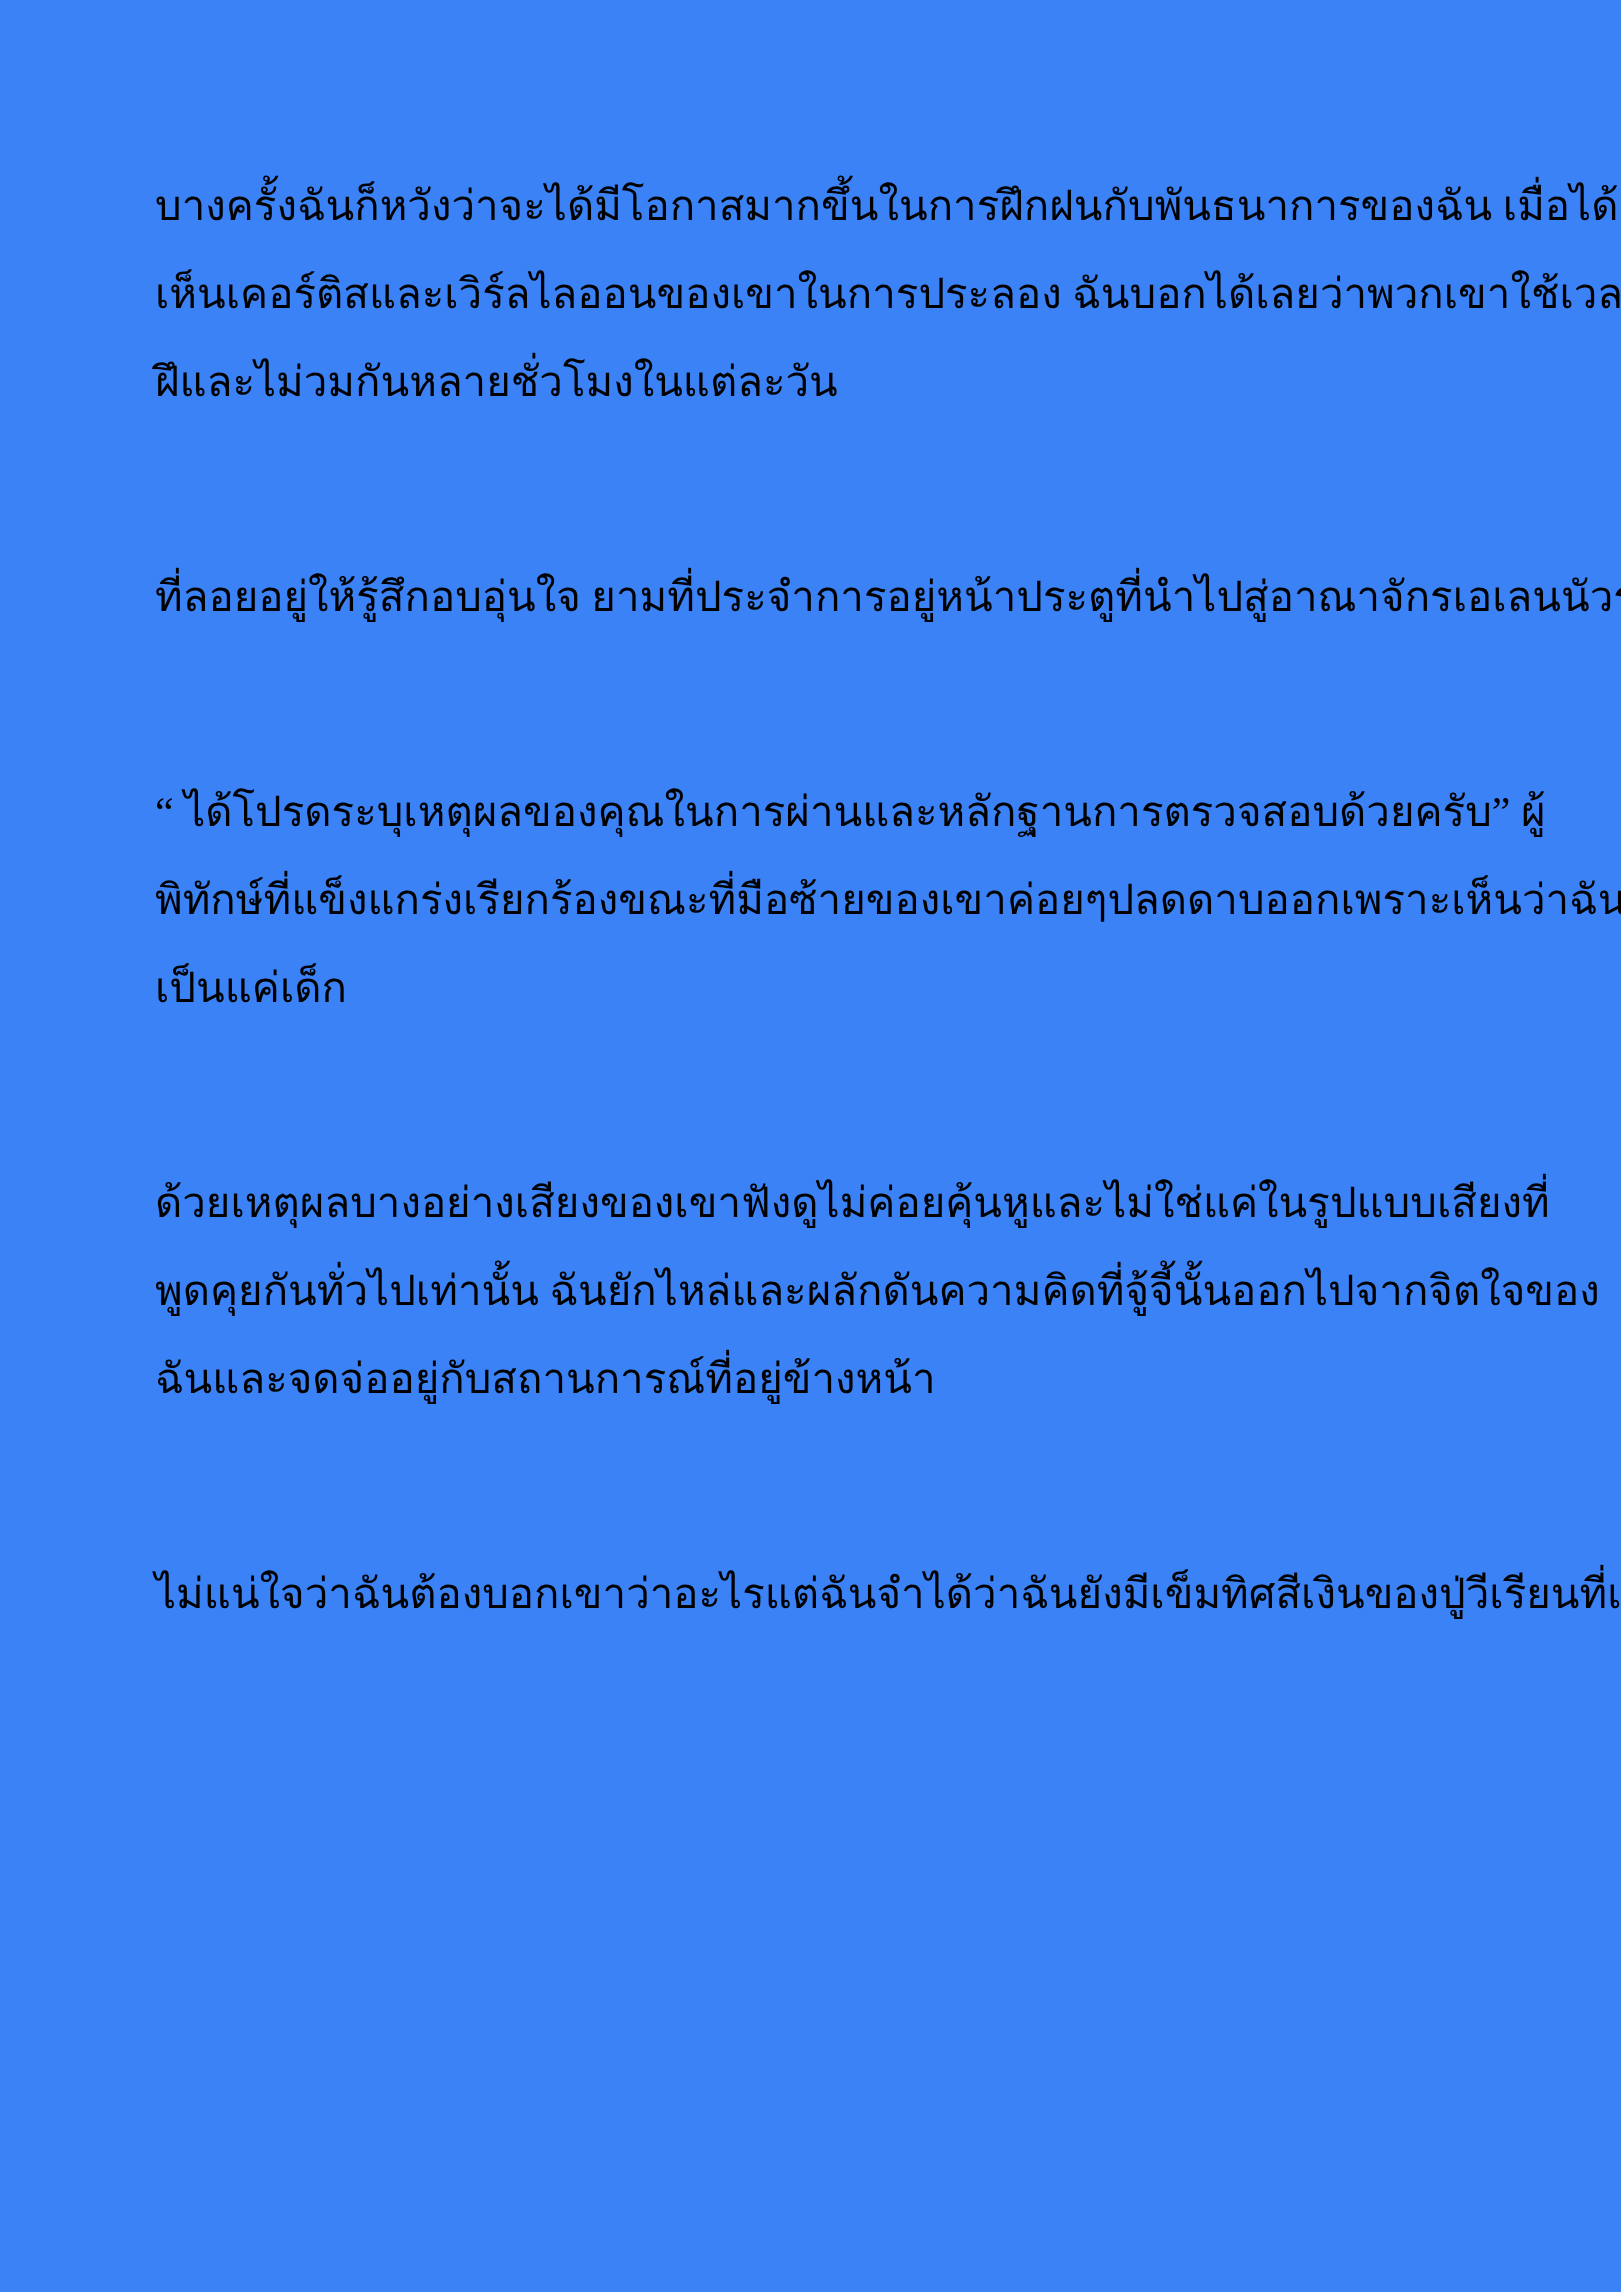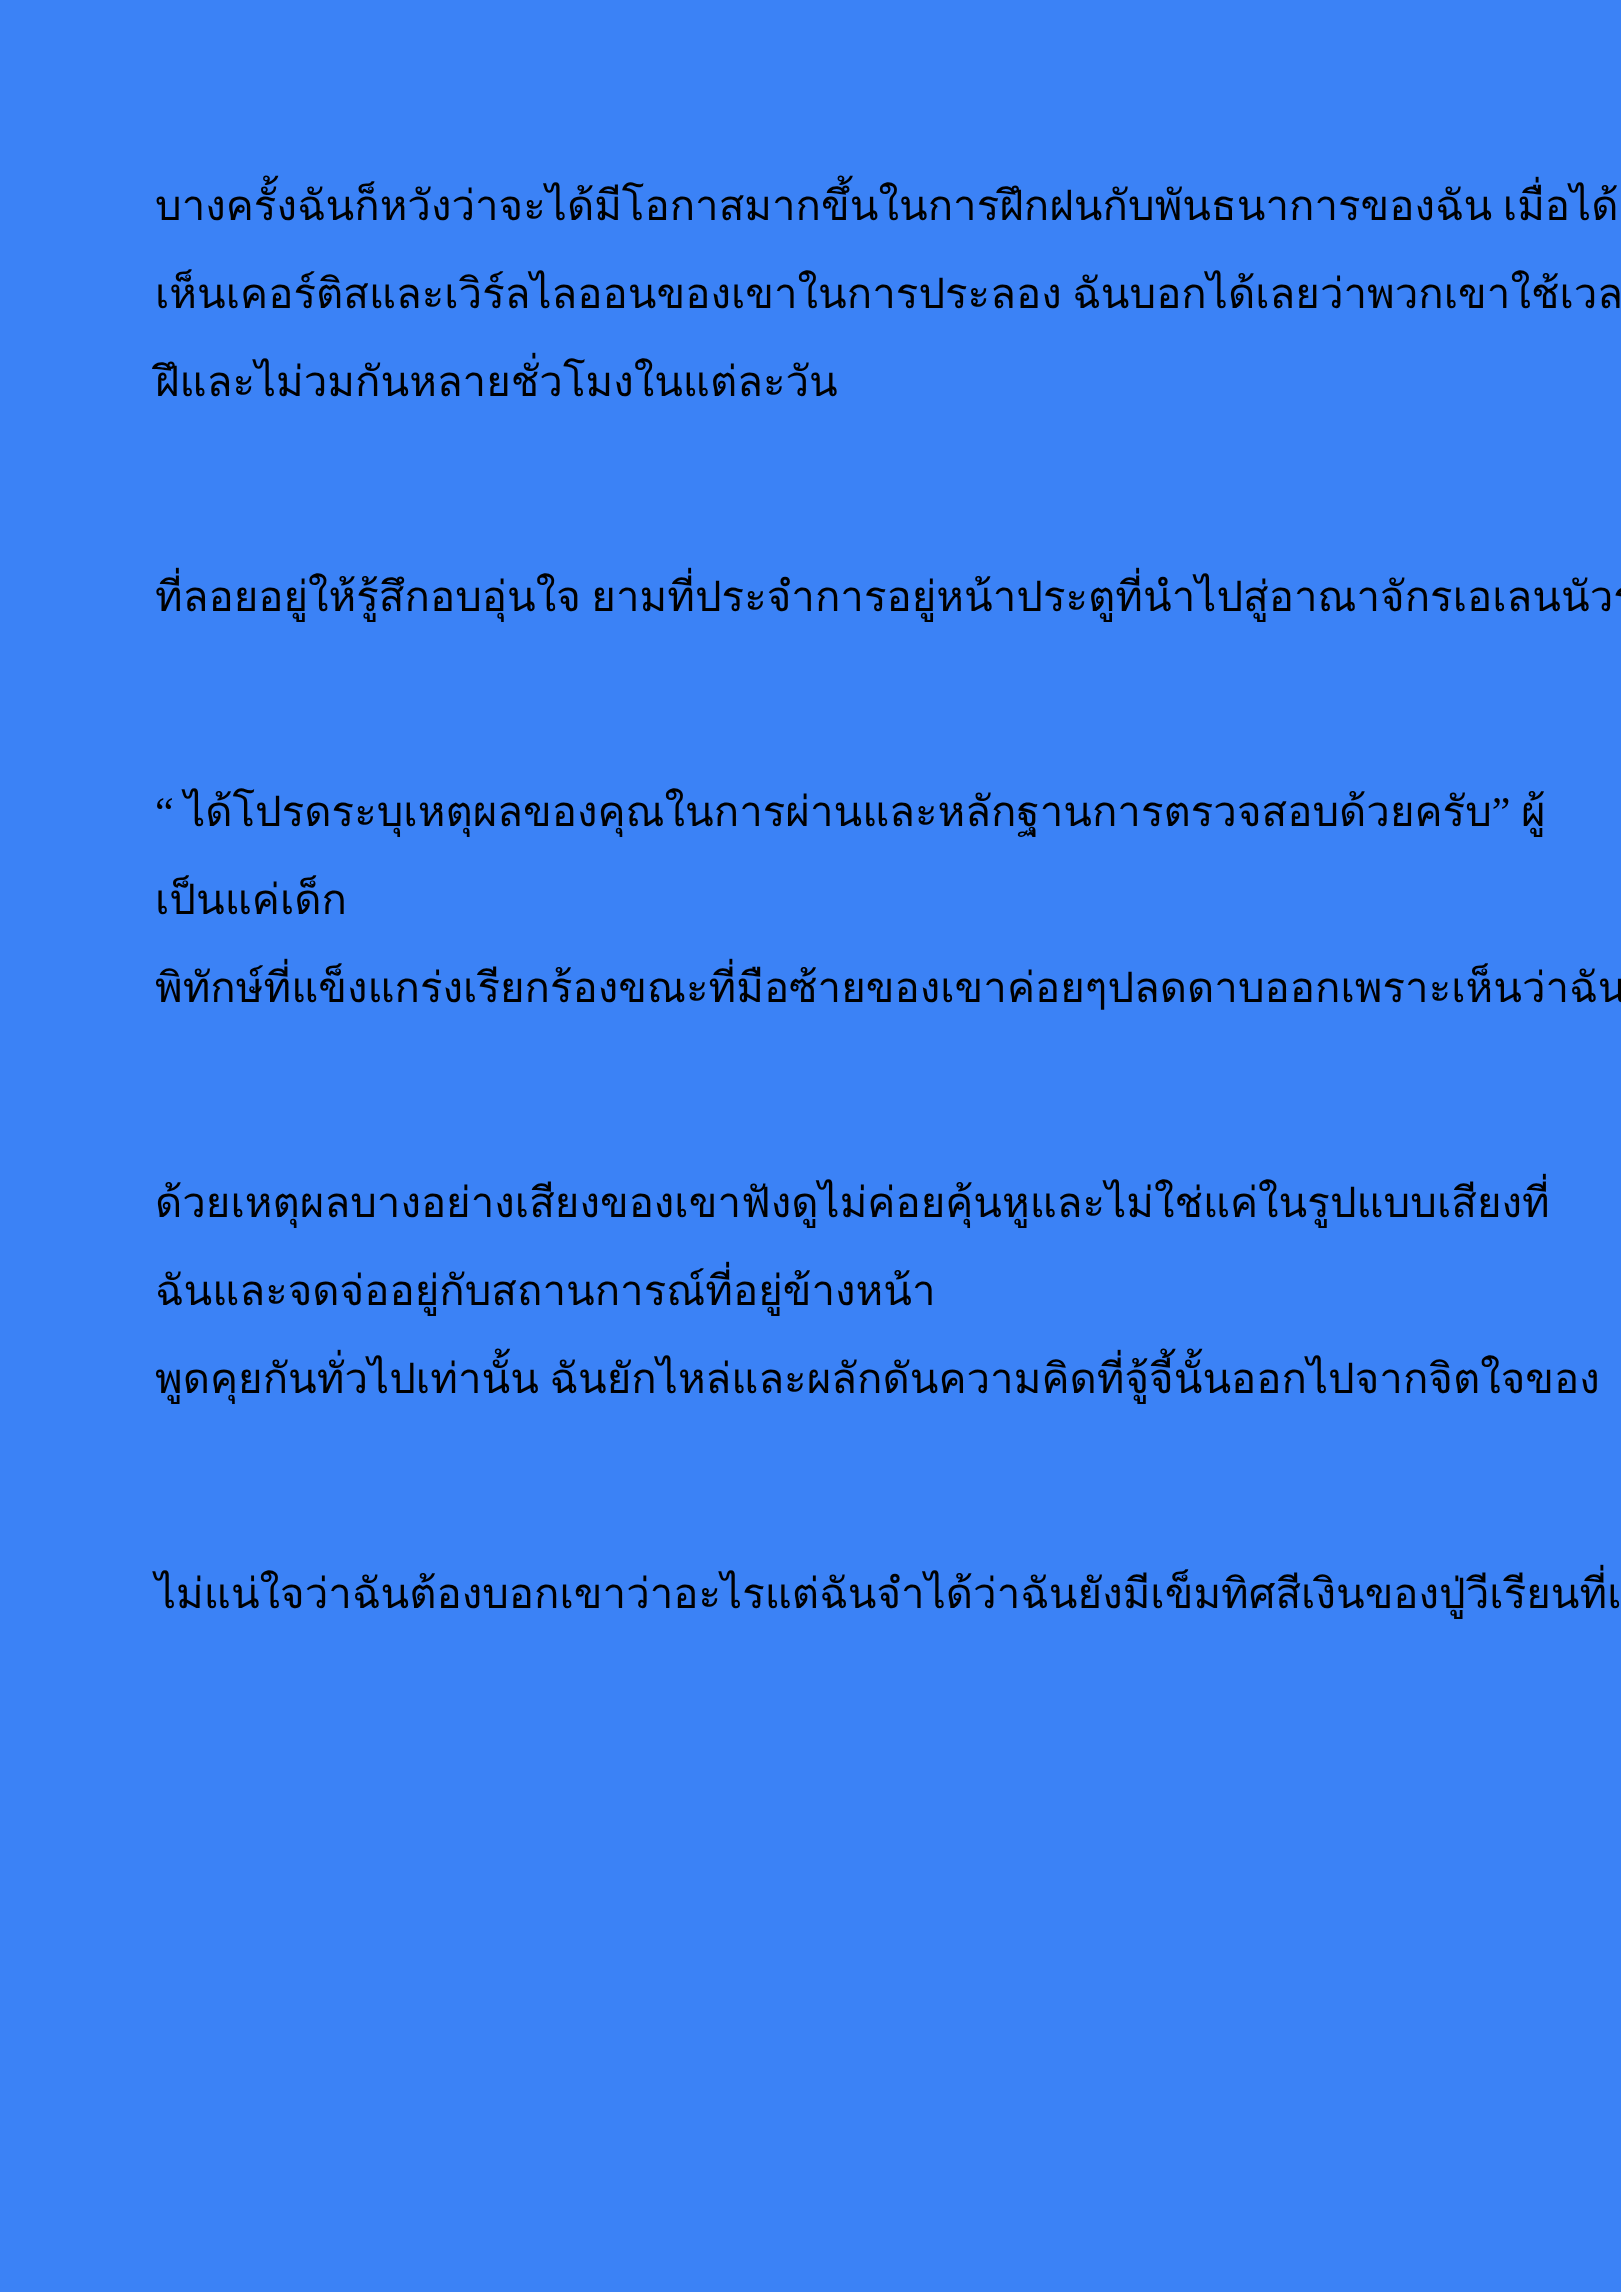--- a/index.html
+++ b/index.html
@@ -47,28 +47,28 @@
       <div class="line">เห็นเคอร์ติสและเวิร์ลไลออนของเขาในการประลอง ฉันบอกได้เลยว่าพวกเขาใช้เวลา</div>
       <div class="line">ฝึและไม่วมกันหลายชั่วโมงในแต่ละวัน</div>
     </div>
 
     <div class="paragraph">
       <div class="line">ที่ลอยอยู่ให้รู้สึกอบอุ่นใจ ยามที่ประจำการอยู่หน้าประตูที่นำไปสู่อาณาจักรเอเลนนัวร์</div>
     </div>
 
     <div class="paragraph">
       <div class="line">“ ได้โปรดระบุเหตุผลของคุณในการผ่านและหลักฐานการตรวจสอบด้วยครับ” ผู้</div>
+      <div class="line">พิทักษ์ที่แข็งแกร่งเรียกร้องขณะที่มือซ้ายของเขาค่อยๆปลดดาบออกเพราะเห็นว่าฉัน</div>
       <div class="line">เป็นแค่เด็ก</div>
-      <div class="line">พิทักษ์ที่แข็งแกร่งเรียกร้องขณะที่มือซ้ายของเขาค่อยๆปลดดาบออกเพราะเห็นว่าฉัน</div>
     </div>
 
     <div class="paragraph">
       <div class="line">ด้วยเหตุผลบางอย่างเสียงของเขาฟังดูไม่ค่อยคุ้นหูและไม่ใช่แค่ในรูปแบบเสียงที่</div>
+      <div class="line">พูดคุยกันทั่วไปเท่านั้น ฉันยักไหล่และผลักดันความคิดที่จู้จี้นั้นออกไปจากจิตใจของ</div>
       <div class="line">ฉันและจดจ่ออยู่กับสถานการณ์ที่อยู่ข้างหน้า</div>
-      <div class="line">พูดคุยกันทั่วไปเท่านั้น ฉันยักไหล่และผลักดันความคิดที่จู้จี้นั้นออกไปจากจิตใจของ</div>
     </div>
 
     <div class="paragraph">
       <div class="line">ไม่แน่ใจว่าฉันต้องบอกเขาว่าอะไรแต่ฉันจำได้ว่าฉันยังมีเข็มทิศสีเงินของปู่วีเรียนที่เขา</div>
     </div>
 
   </div>
 </div>
 
 

